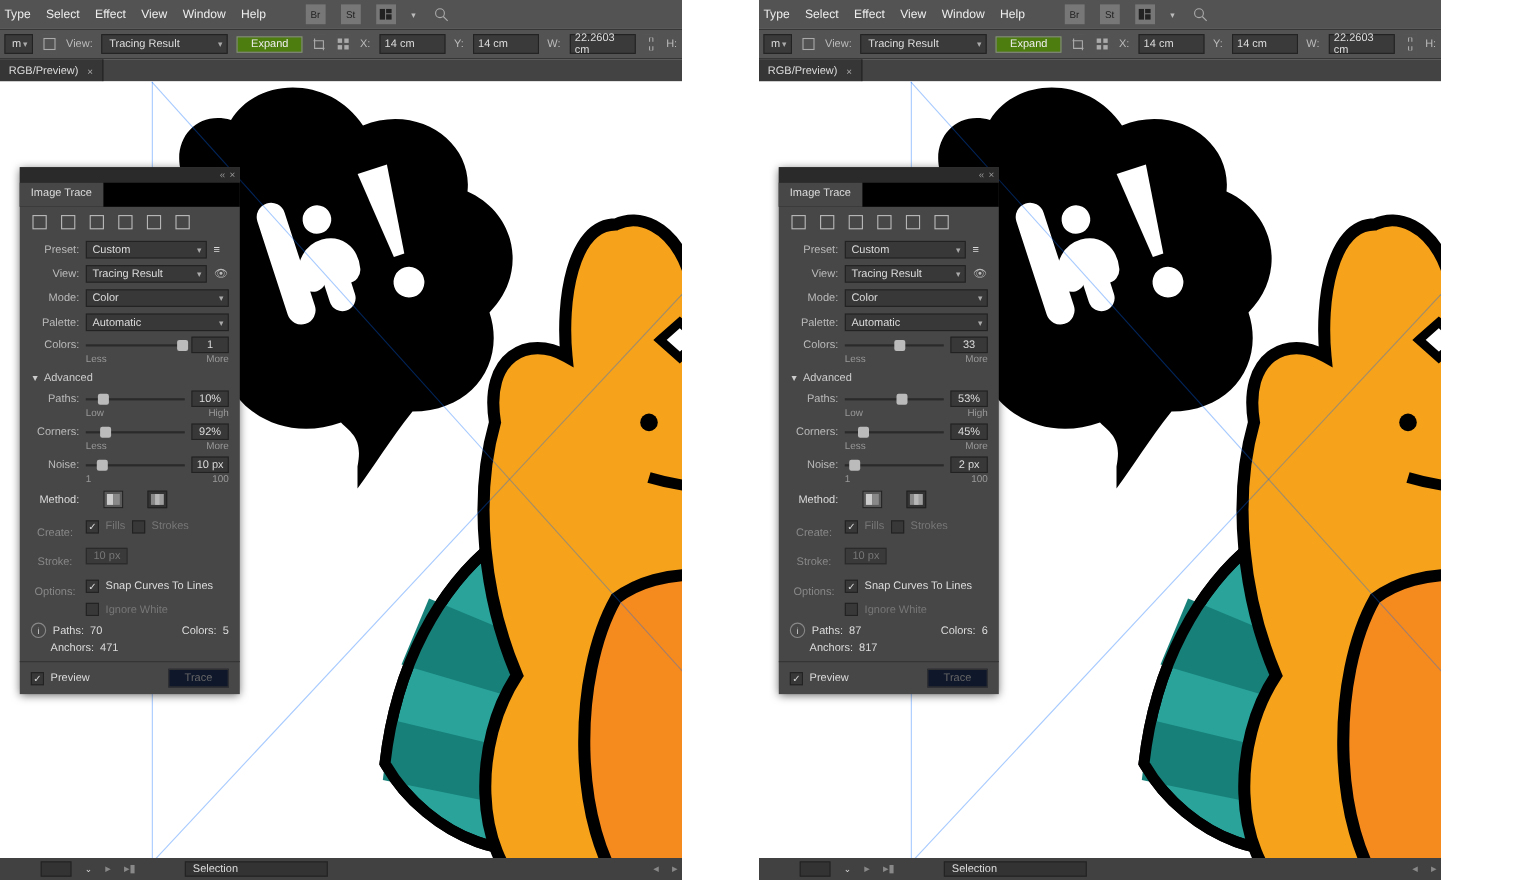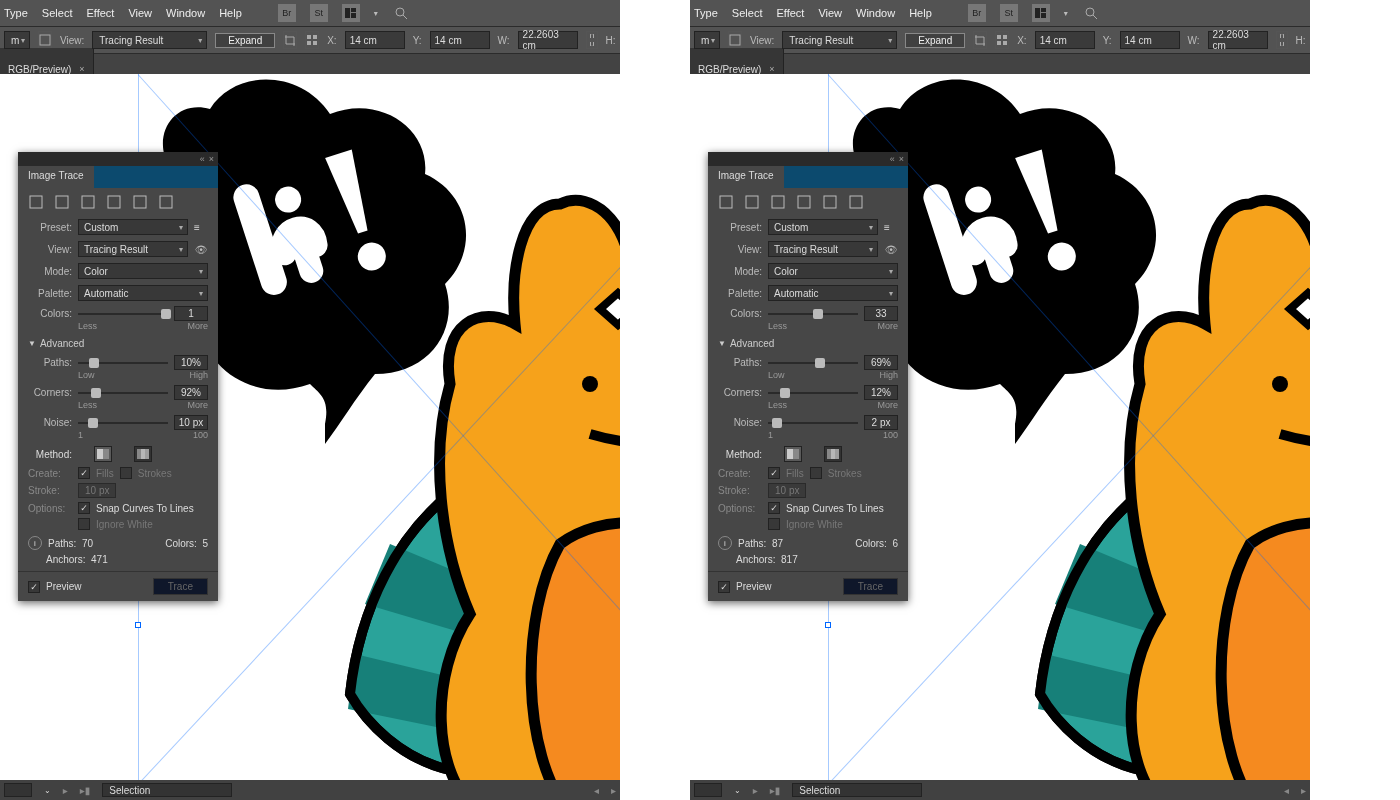--- a/index.html
+++ b/index.html
@@ -13,46 +13,46 @@
   .menubar   { height: 26px; background:#535353; display:flex; align-items:center; gap: 14px; padding:0 8px 0 4px; color:#eee; font-size:11px; }
   .menubar .item { cursor:default; }
   .menubar .sqbtn { width:18px; height:18px; background:#777; display:inline-flex; align-items:center; justify-content:center; font-size:9px; color:#222;}
   .menubar .spacer { width:8px; }
   .menubar svg { display:block; }
 
   .ctrlbar   { height: 28px; background:#535353; display:flex; align-items:center; gap:8px; padding:0 4px; color:#ddd; font-size:10px; border-top:1px solid #2b2b2b; border-bottom:1px solid #2b2b2b; }
   .ctrlbar .drop { background:#3a3a3a; height:18px; display:inline-flex; align-items:center; padding:0 6px; border:1px solid #222; position:relative; min-width:50px; }
   .ctrlbar .drop.wide { min-width:115px; }
   .ctrlbar .drop::after { content:"▾"; position:absolute; right:4px; font-size:8px; color:#aaa;}
-  .ctrlbar .btn  { border:1px solid #888; padding:1px 12px; background:#404040; color:#eee; font-size:10px;}
+  .ctrlbar .btn  { border:1px solid #888; padding:1px 12px; background:#4d7c0f; color:#eee; font-size:10px;}
   .ctrlbar .lbl  { font-size:10px; color:#bbb; }
   .ctrlbar .numbox { background:#3a3a3a; border:1px solid #222; height:18px; padding:0 4px; display:inline-flex; align-items:center; min-width:60px;}
   .ctrlbar .iconbox{ width:18px; height:18px; border:1px solid #555; display:inline-flex; align-items:center; justify-content:center;}
   .ctrlbar .iconbox svg{display:block;}
 
   .tabstrip  { height: 20px; background:#434343; display:flex; align-items:center; color:#ddd; font-size:10px; }
-  .tabstrip .tab { background:#363636; height:100%; display:flex; align-items:flex-start; padding:16px 8px; border-right:1px solid #222;}
+  .tabstrip .tab { background:#363636; height:100%; display:flex; align-items:flex-end; padding:4px 8px; border-right:1px solid #222;}
   .tabstrip .tab .x { margin-left:8px; color:#aaa; font-size:9px;}
 
   .canvas    { position:absolute; left:0; right:0; top:74px; bottom:20px; background:#fff; overflow:hidden;}
   .statusbar { position:absolute; left:0; right:0; bottom:0; height:20px; background:#414141; display:flex; align-items:center; color:#ddd; font-size:10px; gap:12px; padding:0 4px;}
-  .statusbar .box{ border:1px solid #222; background:#333; height:14px; display:inline-flex; align-items:center; padding:0 6px;}
+  .statusbar .box{ border:1px solid #222; background:#333; height:14px; display:inline-flex; align-items:center; padding:0 6px;margin-left:33px;}
   .statusbar .arrow{ color:#888;}
 
   
   .canvas svg.art { position:absolute; left:0; top:0; }
   .canvas .sel-line { position:absolute; border-left:1px solid rgba(0,102,255,0.35); border-right:none; }
   .canvas .sel-line.diag { border:none; height:1px; background:rgba(0,102,255,0.35); transform-origin:left center;}
   .handle { position:absolute; width:6px; height:6px; border:1px solid #0066ff; background:#fff; }
 
   
   .panel { position:absolute; left:18px; top:152px; width:200px; background:#474747; color:#dcdcdc; font-size:10px; box-shadow:0 2px 8px rgba(0,0,0,0.6);}
   .panel .titlebar{ background:#2a2a2a; height:14px; display:flex; justify-content:flex-end; align-items:center; gap:4px; padding:0 4px;}
   .panel .titlebar span{font-size:9px; color:#999;}
-  .panel .tabhdr  { background:#0c4a6e; height:22px; display:flex;text-align:right;}
+  .panel .tabhdr  { background:#000000; height:22px; display:flex;text-align:right;}
   .panel .tabhdr .ptab{ background:#474747; padding:4px 10px; font-size:10px;}
   .panel .iconrow { display:flex; gap:10px; padding:6px 10px;}
   .panel .iconrow .ic{ width:16px; height:16px; display:inline-flex; align-items:center; justify-content:center;}
   .panel .row { display:flex; align-items:center; padding:3px 10px; gap:6px; position:relative;}
   .panel .row .lbl{ width:44px; text-align:right; color:#bbb;}
   .panel .row .dd { flex:1; background:#383838; border:1px solid #222; height:16px; position:relative; display:flex; align-items:center; padding:0 5px;}
   .panel .row .dd::after{content:"▾"; position:absolute; right:4px; font-size:8px; color:#aaa;}
   .panel .row .eye{ width:14px; text-align:center; color:#bbb;}
   .panel .row .listic{ width:14px; }
   .panel .slider { display:flex; align-items:center; padding:2px 10px 0 10px; gap:6px;}
@@ -63,21 +63,21 @@
   .panel .slider .val{ width:34px; background:#383838; border:1px solid #222; height:15px; display:flex; align-items:center; justify-content:center;}
   .panel .sublabels{display:flex; padding:0 10px 3px 60px; font-size:9px; color:#999;}
   .panel .sublabels .l{flex:1;} .panel .sublabels .r{}
   .panel .sect { padding:4px 10px; display:flex; align-items:center; gap:4px; color:#ccc;}
   .panel .sect .tri{font-size:8px;}
   .panel .methodrow{ display:flex; align-items:center; padding:3px 10px; gap:22px;}
   .panel .methodrow .lbl{width:44px; text-align:right;}
   .panel .methodrow .tbtn{ width:18px; height:16px; background:#333; border:1px solid #222; display:inline-flex; align-items:center; justify-content:center;}
   .panel .methodrow .tbtn.sel{ background:#5a5a5a;}
   .panel .chkrow{ display:flex; align-items:center; padding:2px 10px; gap:6px;}
-  .panel .chkrow .lbl{width:44px; text-align:left; color:#888;}
+  .panel .chkrow .lbl{width:44px; text-align:center; color:#888;margin-top:12px;}
   .panel .chkrow .cb{ width:12px; height:12px; border:1px solid #222; background:#383838; display:inline-flex; align-items:center; justify-content:center; font-size:9px; color:#ddd;}
   .panel .chkrow .cb.on::after{content:"✓";}
   .panel .chkrow .txt{color:#ddd;}
   .panel .chkrow .txt.dim{color:#777;}
   .panel .chkrow .numdis{ background:#3a3a3a; border:1px solid #2a2a2a; padding:0 6px; height:15px; display:inline-flex; align-items:center; color:#777;}
   .panel .stats{ display:flex; padding:4px 10px; gap:6px; align-items:center;}
   .panel .stats .info{width:14px; height:14px; border:1px solid #888; border-radius:50%; display:inline-flex; align-items:center; justify-content:center; font-size:8px;}
   .panel .stats .kv{ font-size:10px; }
   .panel .stats .sp{ flex:1;}
   .panel .anch{ padding:0 10px 6px 28px; font-size:10px;}
@@ -637,33 +637,33 @@
     <div class="sect">
       <span class="tri">▼</span>
       <span>Advanced</span>
     </div>
 
       <div class="slider">
         <span class="lbl">Paths:</span>
         <span class="track">
           <span class="thumb" style="left:52%"></span>
         </span>
-        <span class="val">69%</span>
+        <span class="val">53%</span>
       </div>
       <div class="sublabels">
         <span class="l">Low</span>
         <span class="r">High</span>
       </div>
 
       <div class="slider">
         <span class="lbl">Corners:</span>
         <span class="track">
           <span class="thumb" style="left:13%"></span>
         </span>
-        <span class="val">12%</span>
+        <span class="val">45%</span>
       </div>
       <div class="sublabels">
         <span class="l">Less</span>
         <span class="r">More</span>
       </div>
 
       <div class="slider">
         <span class="lbl">Noise:</span>
         <span class="track">
           <span class="thumb" style="left:4%"></span>

